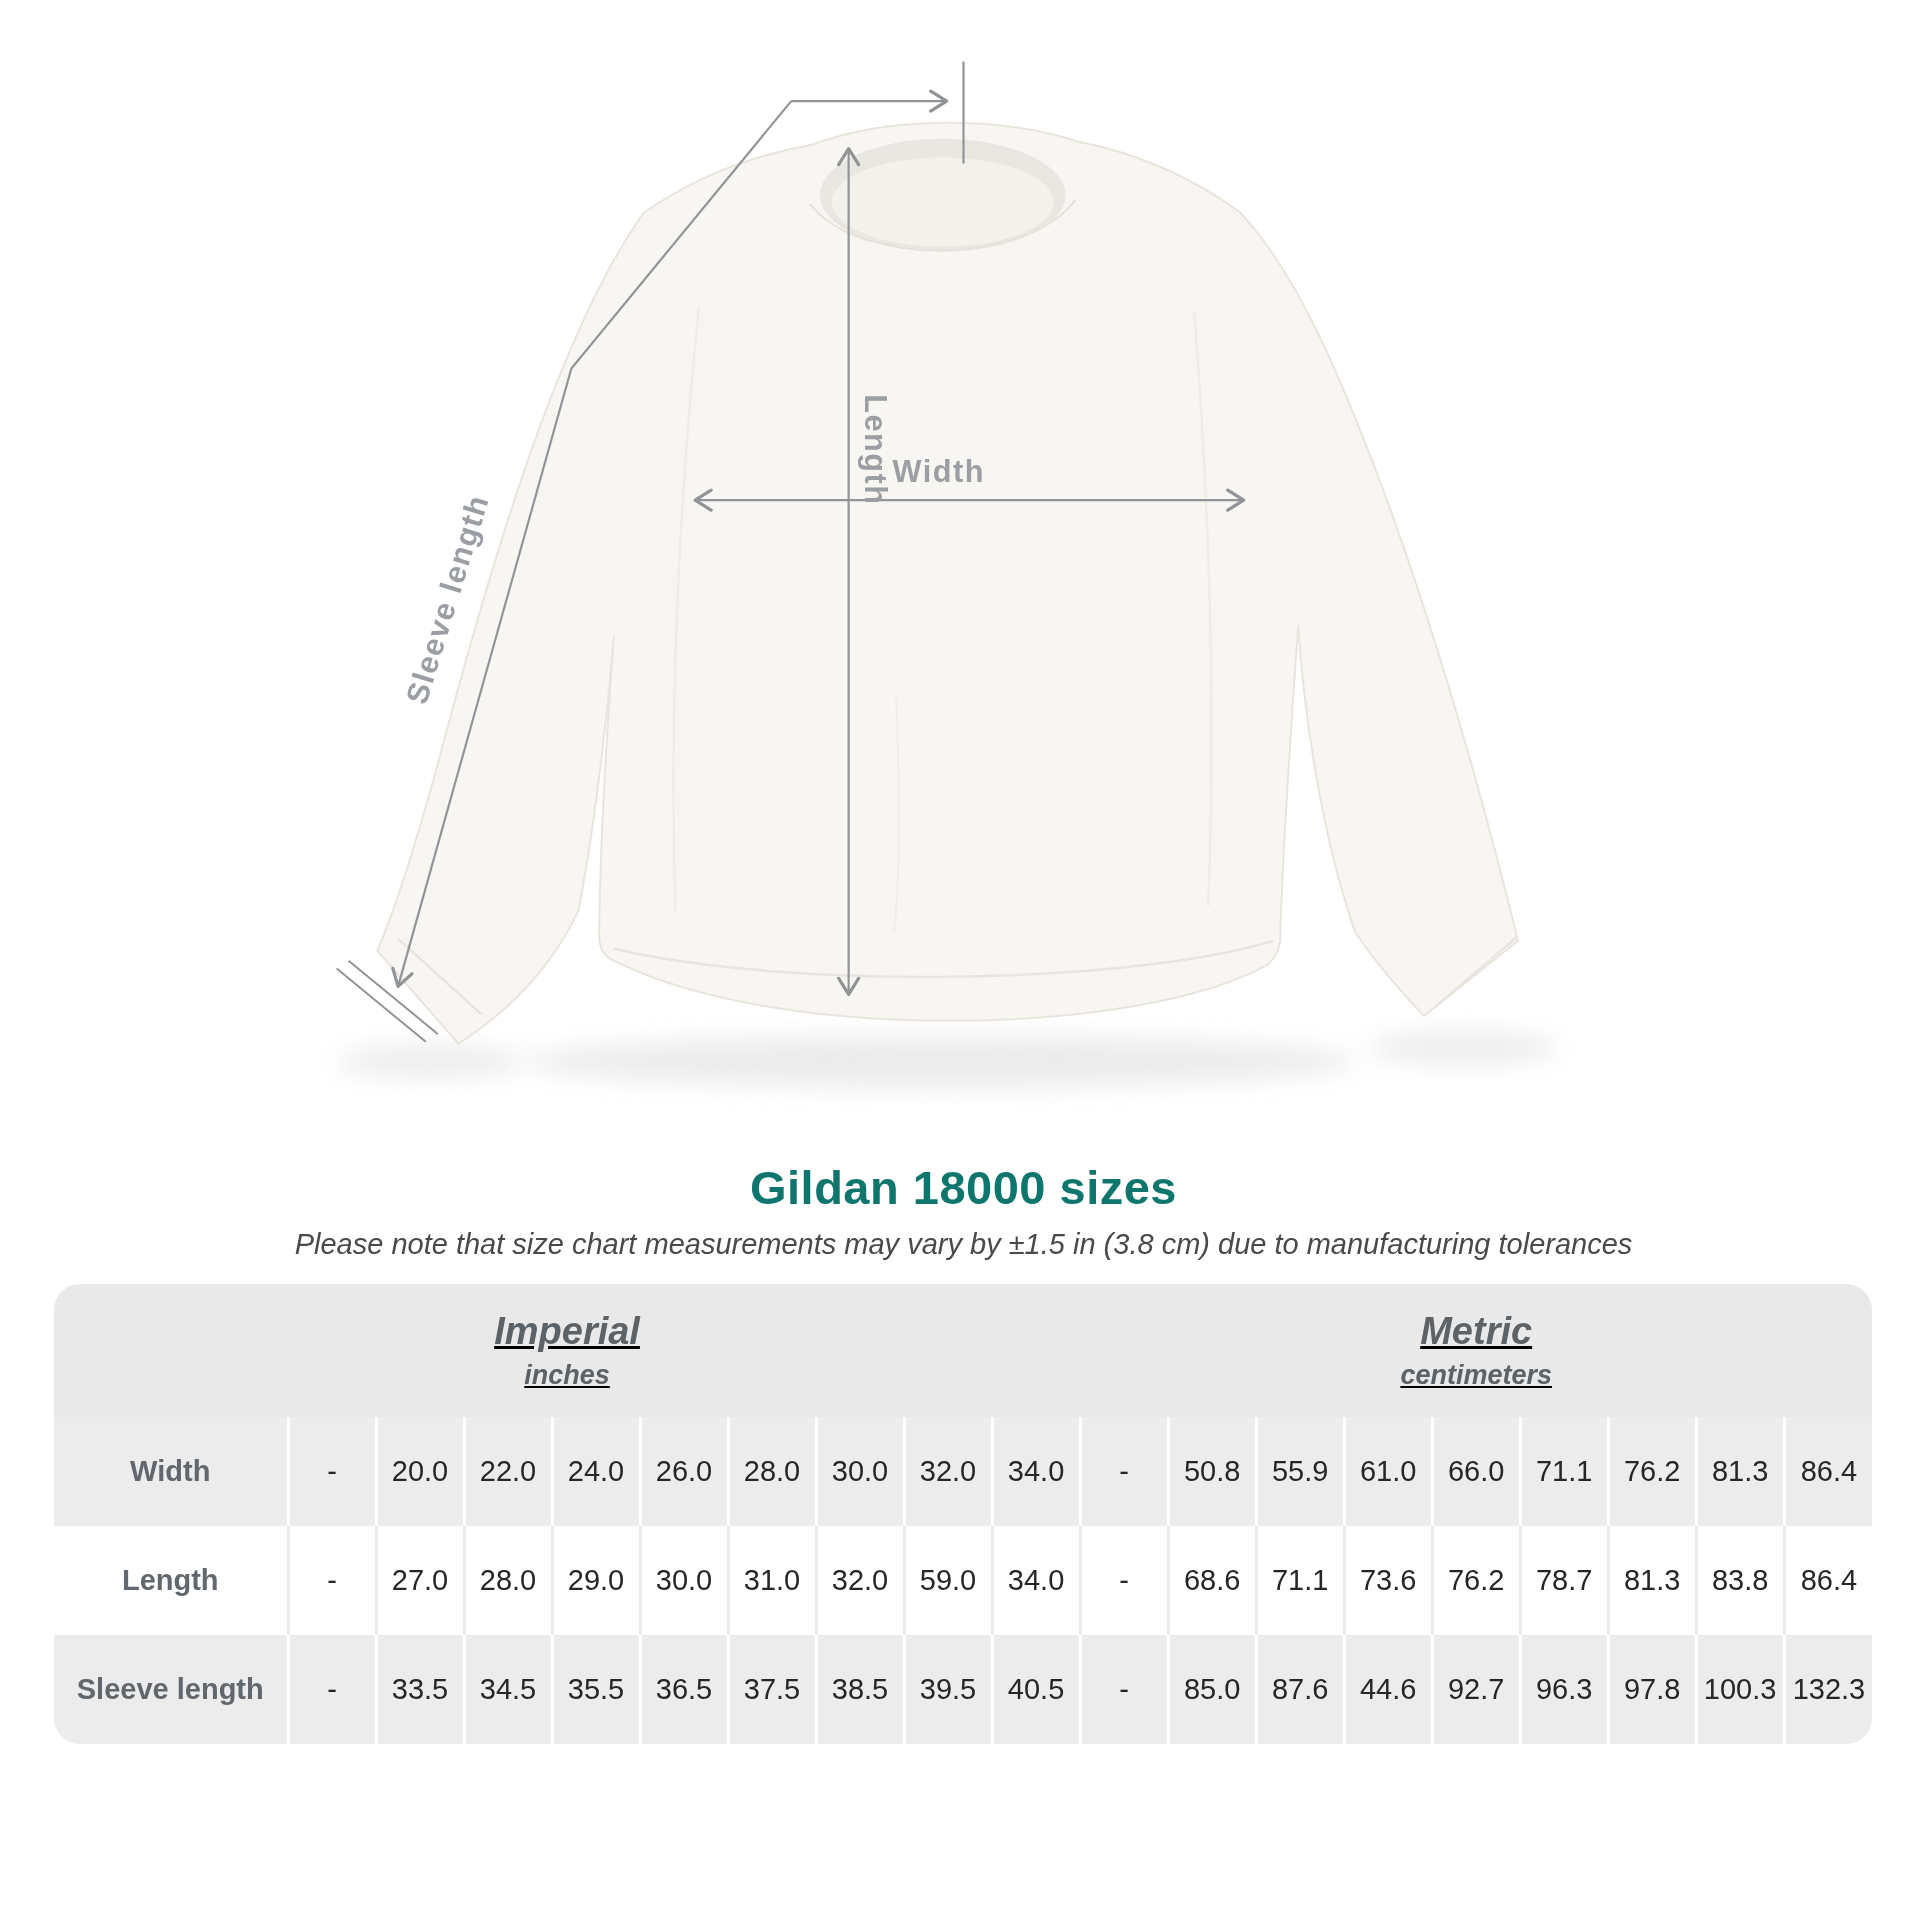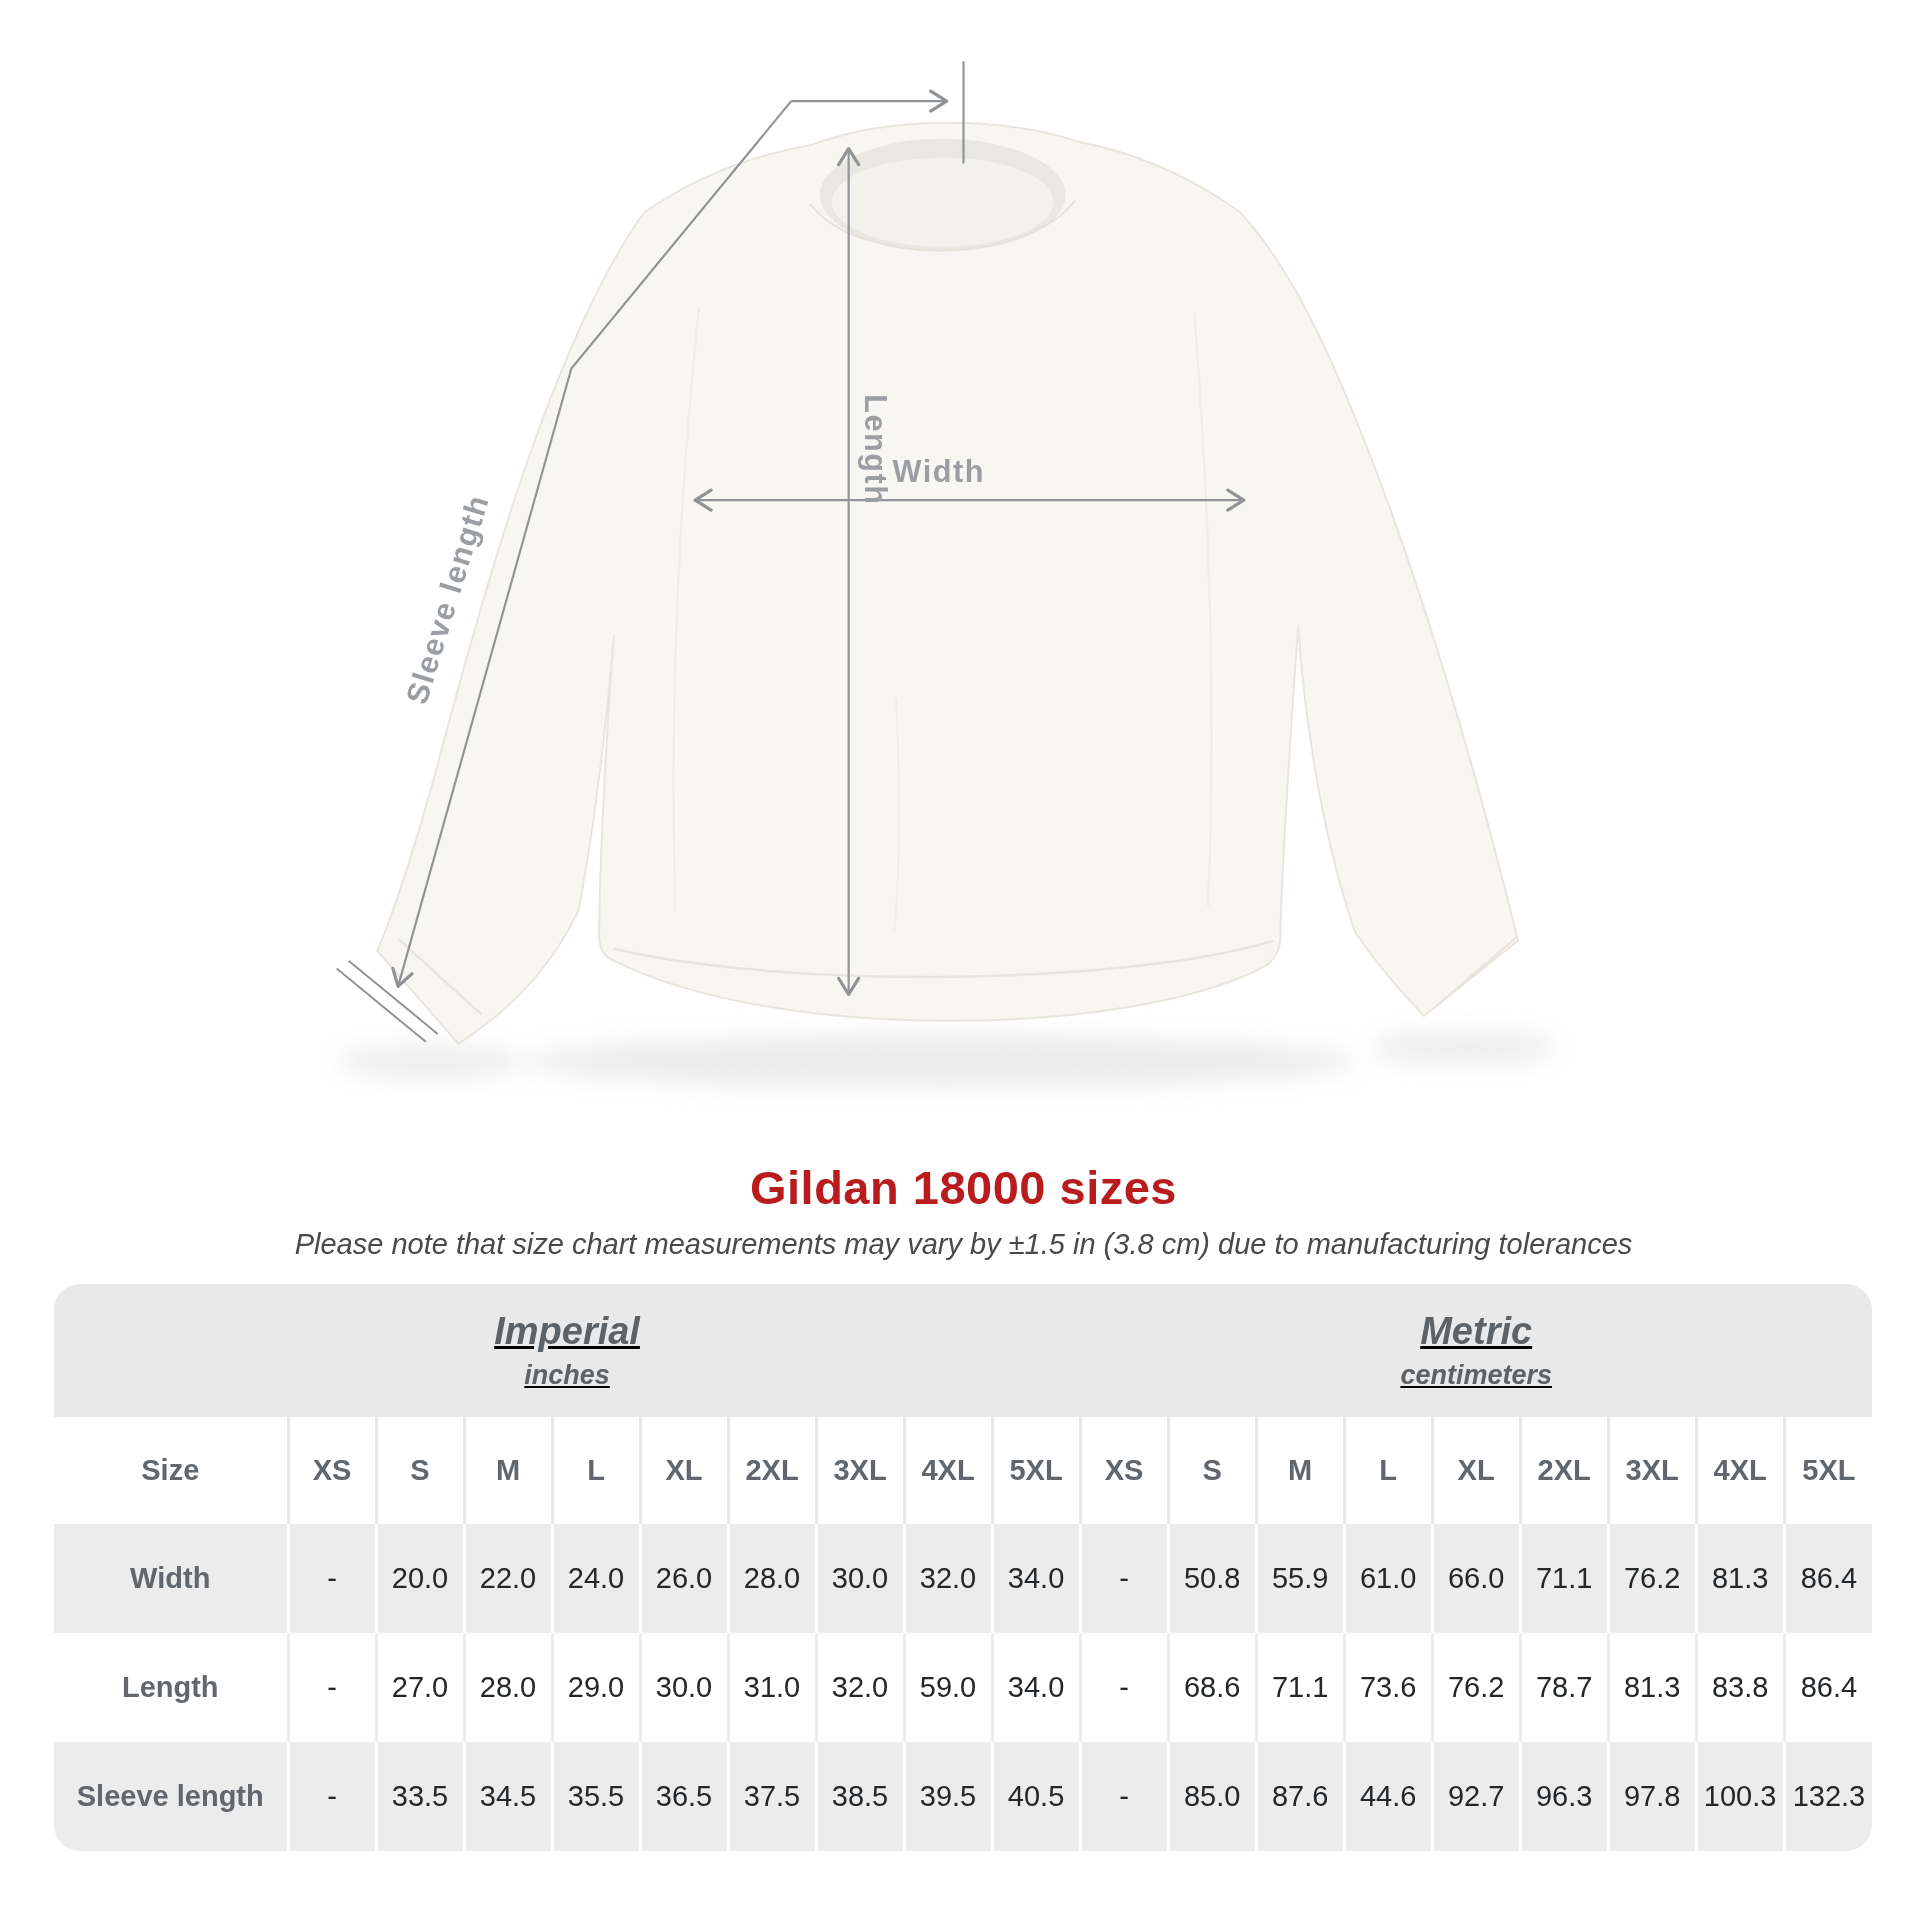--- a/index.html
+++ b/index.html
@@ -5,21 +5,21 @@
   html,body{margin:0;padding:0;background:#fff;}
   .page{
     position:relative;width:1927px;height:1927px;background:#ffffff;overflow:hidden;
     font-family:"Liberation Sans",sans-serif;
   }
   .diagram{position:absolute;top:0;left:0;width:1927px;height:1139px;}
   .diagram svg{display:block;width:100%;height:100%;}
 
   .chart-title{
     position:absolute;top:1160px;left:0;width:100%;text-align:center;
-    font-size:47px;font-weight:700;color:#b91c1c;letter-spacing:0.5px;
+    font-size:47px;font-weight:700;color:#0f766e;letter-spacing:0.5px;
   }
   .chart-note{
     position:absolute;top:1228px;left:0;width:100%;text-align:center;
     font-size:29px;font-style:italic;color:#47494b;
   }
 
   .table-wrap{
     position:absolute;top:1284px;left:54px;width:1818px;
     border-radius:26px;overflow:hidden;
   }
@@ -125,42 +125,20 @@
         <tr class="group-row">
           <th class="grp" colspan="10">
             <div class="grp-title">Imperial</div>
             <div class="grp-sub">inches</div>
           </th>
           <th class="grp" colspan="9">
             <div class="grp-title">Metric</div>
             <div class="grp-sub">centimeters</div>
           </th>
         </tr>
-        <tr class="size-row" id="size-header-row">
-          <th>Size</th>
-
-        <th>XS</th>
-            <th>S</th>
-            <th>M</th>
-            <th>L</th>
-            <th>XL</th>
-            <th>2XL</th>
-            <th>3XL</th>
-            <th>4XL</th>
-            <th>5XL</th>
-            <th>XS</th>
-            <th>S</th>
-            <th>M</th>
-            <th>L</th>
-            <th>XL</th>
-            <th>2XL</th>
-            <th>3XL</th>
-            <th>4XL</th>
-            <th>5XL</th>
-          </tr>
       </thead>
       <tbody id="table-body">
 
       <tr class="data-row row-gray">
             <th>Width</th>
             <td>-</td>
             <td>20.0</td>
             <td>22.0</td>
             <td>24.0</td>
             <td>26.0</td>

